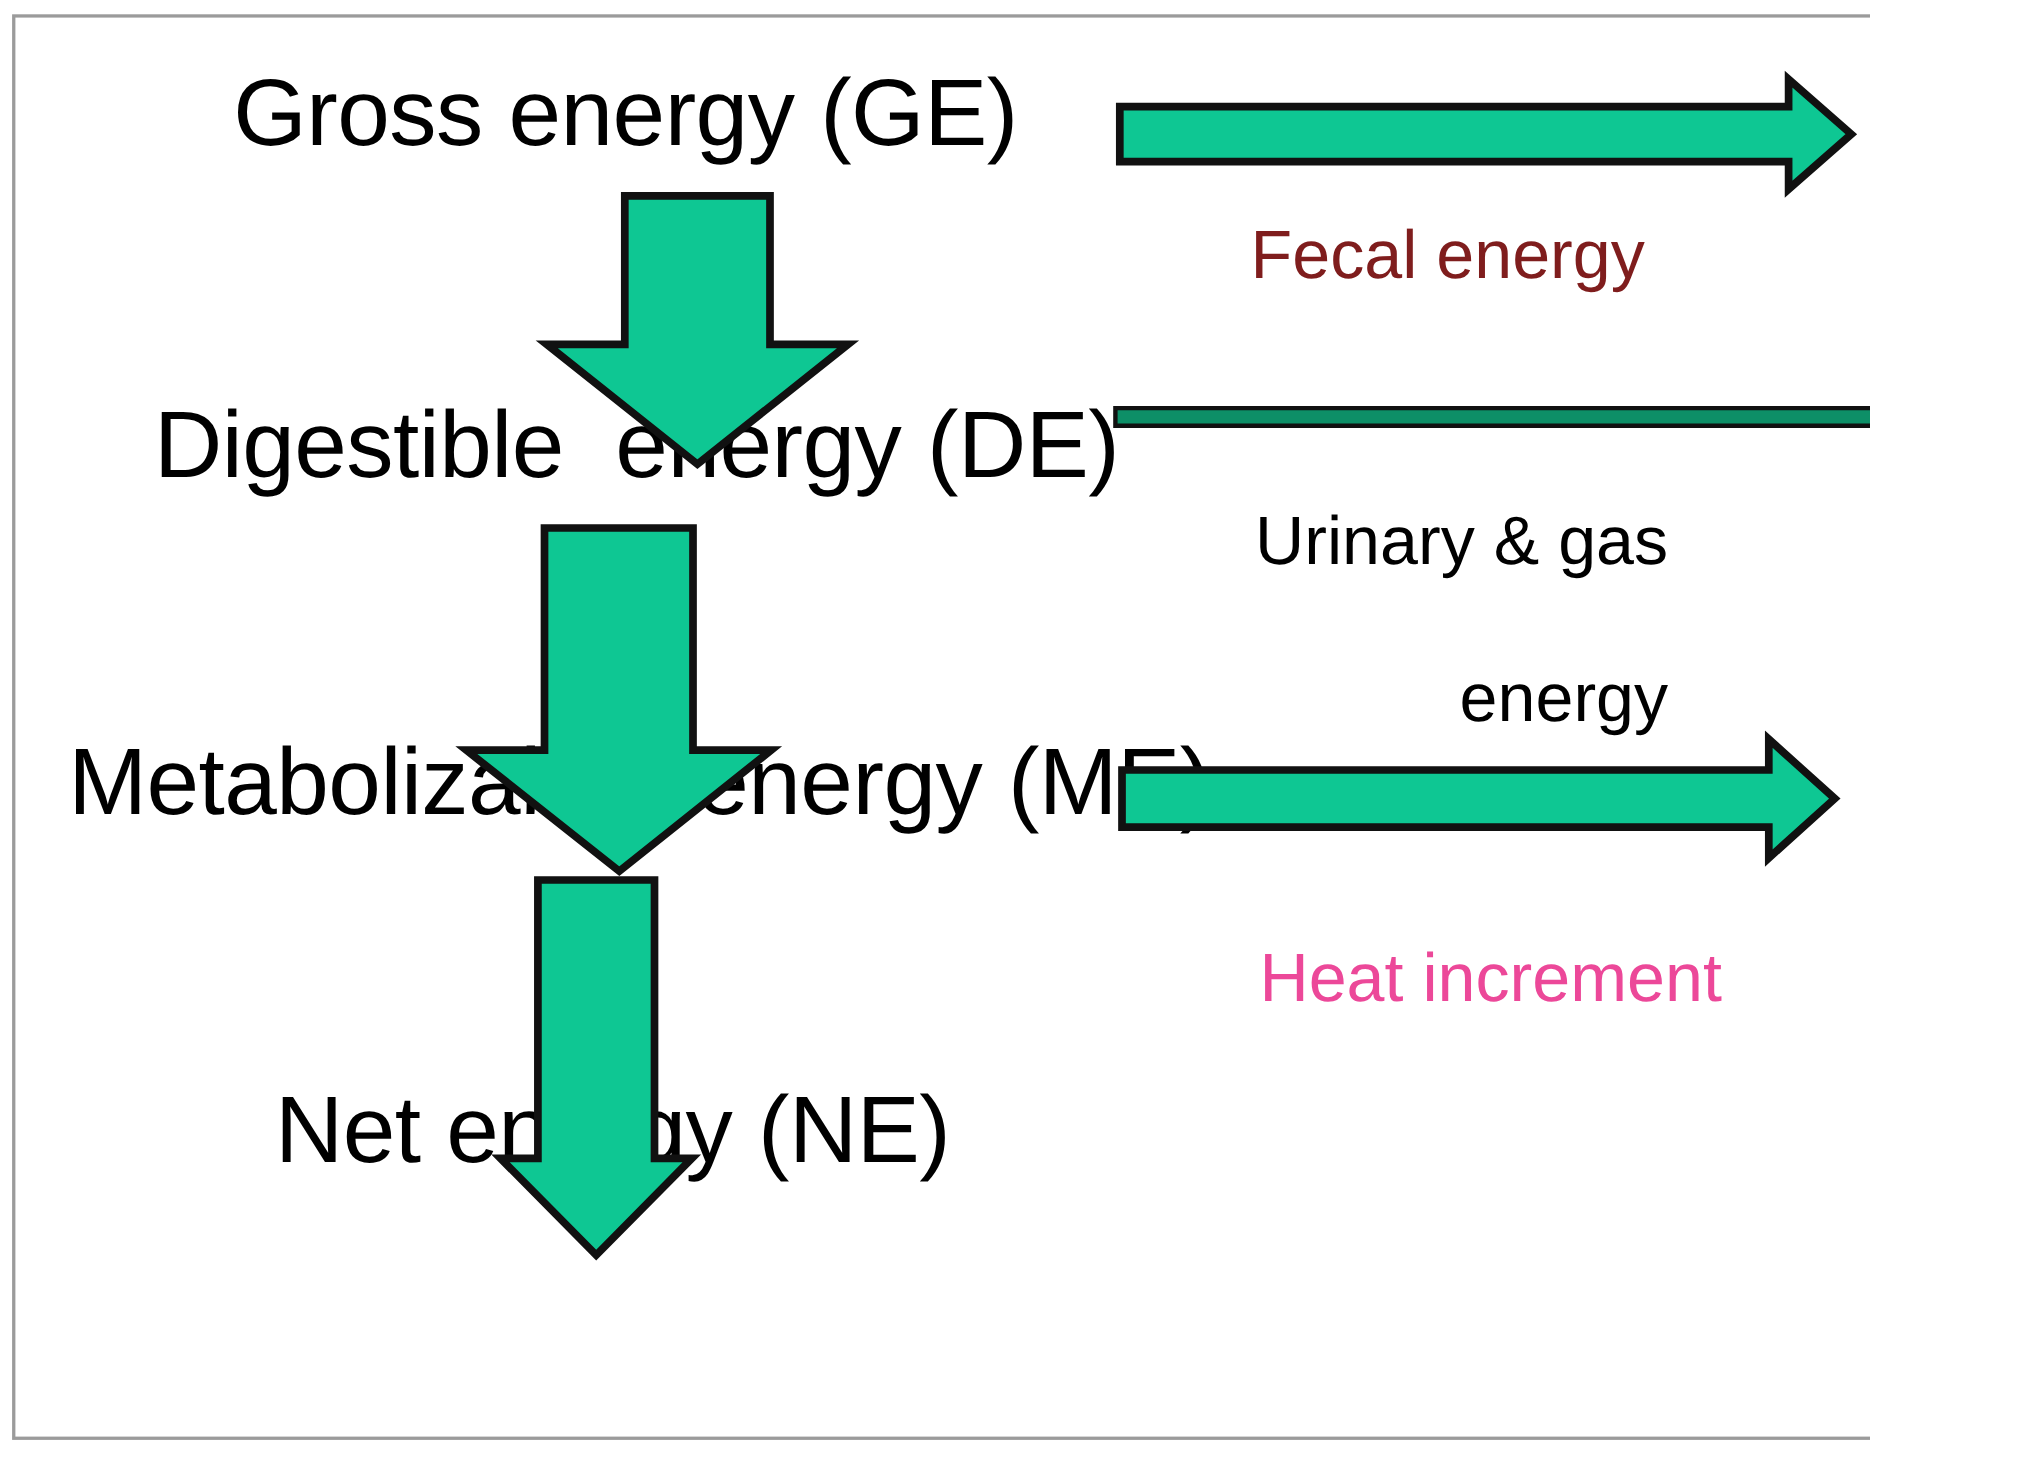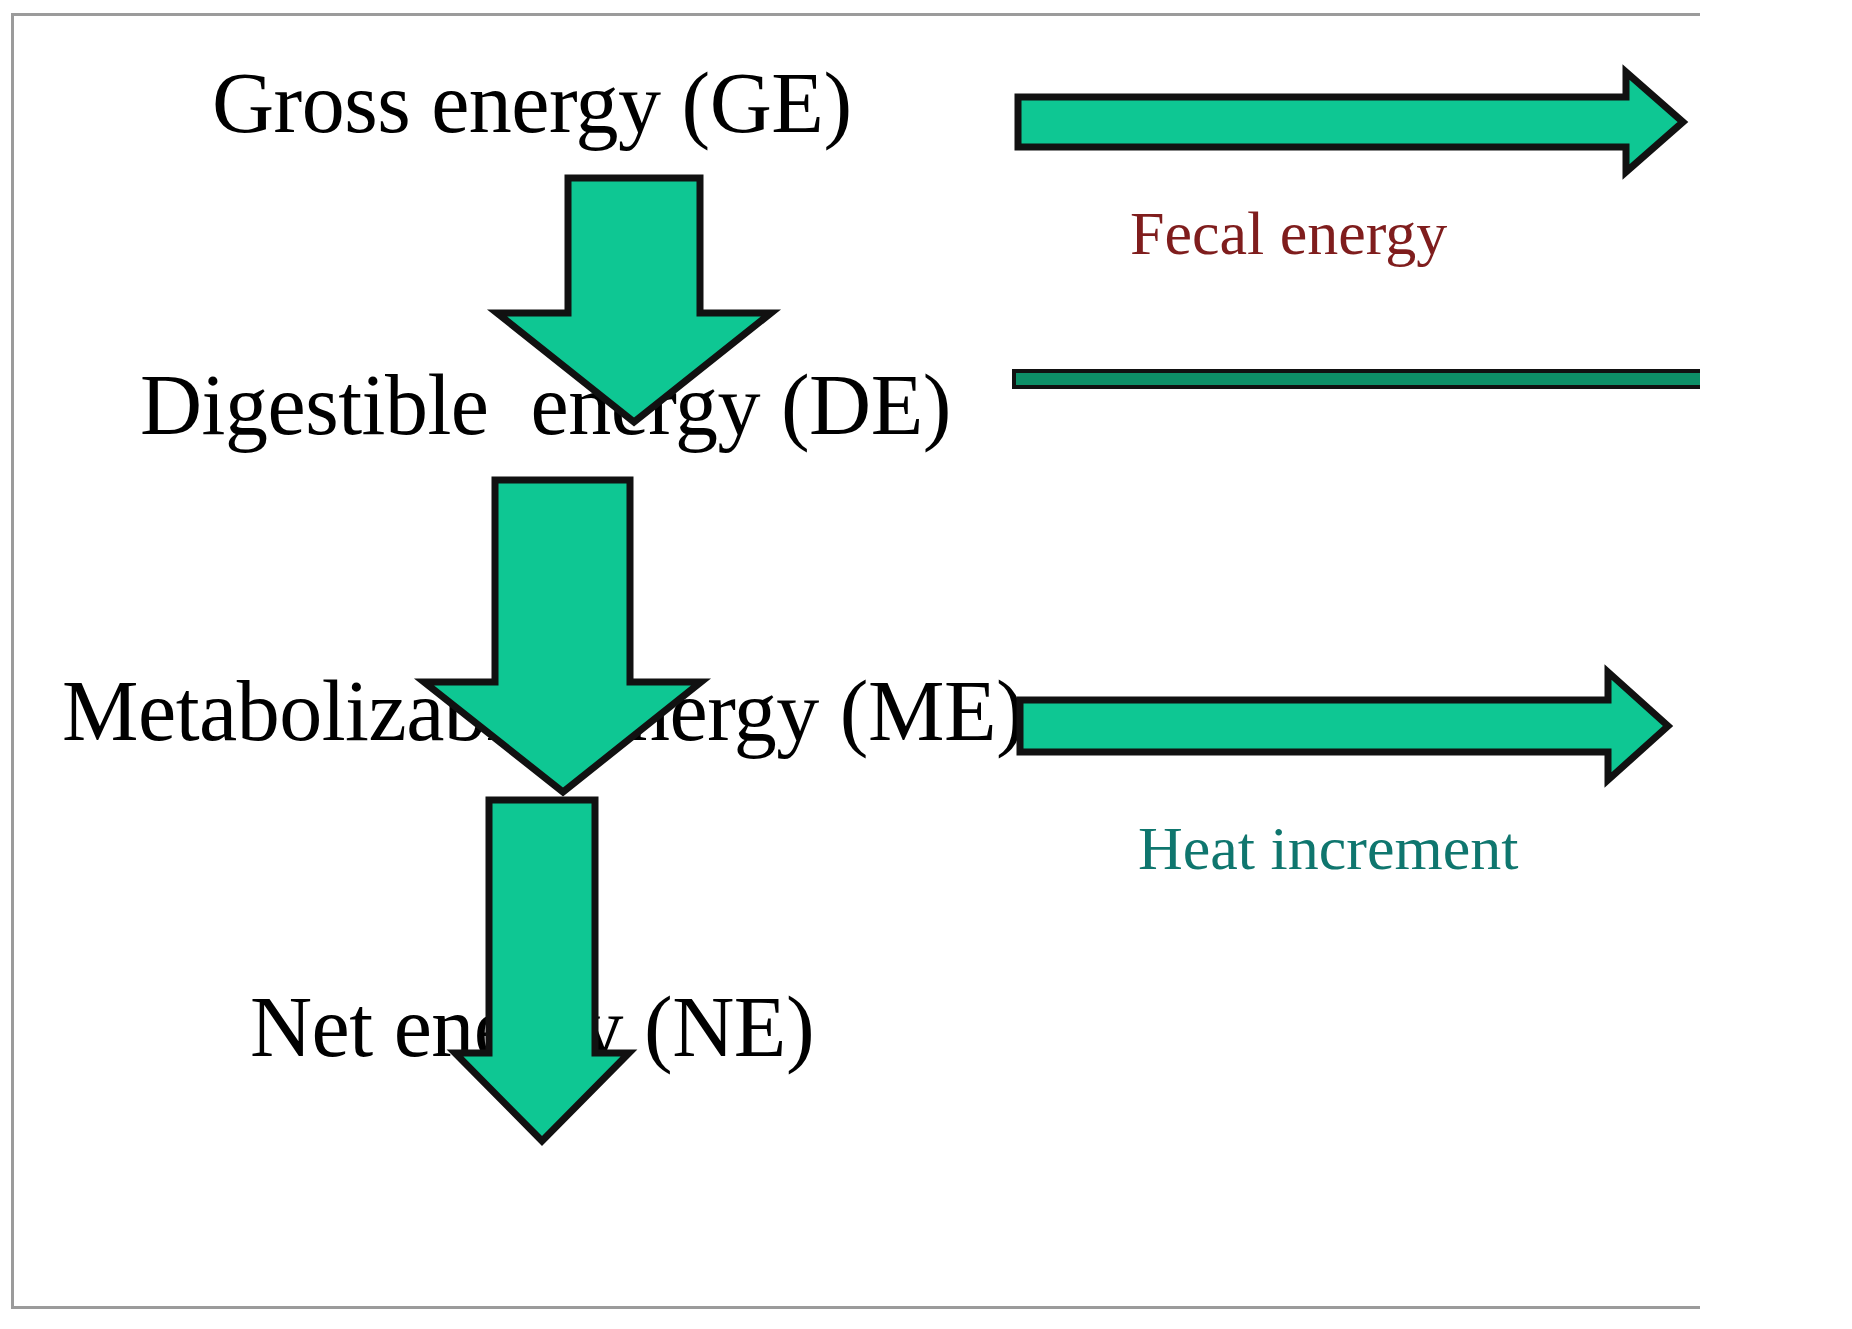--- a/index.html
+++ b/index.html
@@ -6,21 +6,21 @@
     margin: 0;
     padding: 0;
     background: #ffffff;
   }
   #canvas {
     position: relative;
     width: 1700px;
     height: 1329px;
     background: #ffffff;
     overflow: hidden;
-    font-family: Liberation Serif, serif;
+    font-family: Liberation Sans, sans-serif;
     text-align: right;
   }
   
   #frame {
     position: absolute;
     left: 11px;
     top: 13px;
     width: 1822px;
     height: 1296px;
     border: 3px solid #9b9b9b;
@@ -73,22 +73,26 @@
   <div class="label stage" style="left: 140px; top: 362px; color: rgb(0, 0, 0);">Digestible  energy (DE)</div>
 
   <div class="label stage" style="left: 62px; top: 668px; color: rgb(0, 0, 0);">Metabolizable  energy (ME)</div>
 
   <div class="label stage" style="left: 250px; top: 984px; color: rgb(0, 0, 0);">Net energy (NE)</div>
 
   <div class="label loss" style="left: 1068px; top: 140px; color: #7f1d1d;">
     <span>Fecal energy</span>
   </div>
 
+  <div class="label loss" style="left: 1072px; top: 400px; color: rgb(0, 0, 0);">
+    <span>Urinary &amp; gas</span>
+    <span class="l2" style="margin-top:18px;">energy</span>
+  </div>
 
-  <div class="label loss" style="left: 1076px; top: 755px; color: #0f766e;">
+  <div class="label loss" style="left: 1076px; top: 797px; color: #ec4899;">
     <span>Heat increment</span>
   </div>
 
   <svg id="arrows" viewBox="0 0 1852 1329">
 
     <g>
       <polygon points="497,313 568,313 568,178 700,178 700,313 771,313 634,422" fill="#0ec793" stroke="#111111" stroke-width="7" stroke-linejoin="miter"></polygon>
     </g>
 
     <g>

